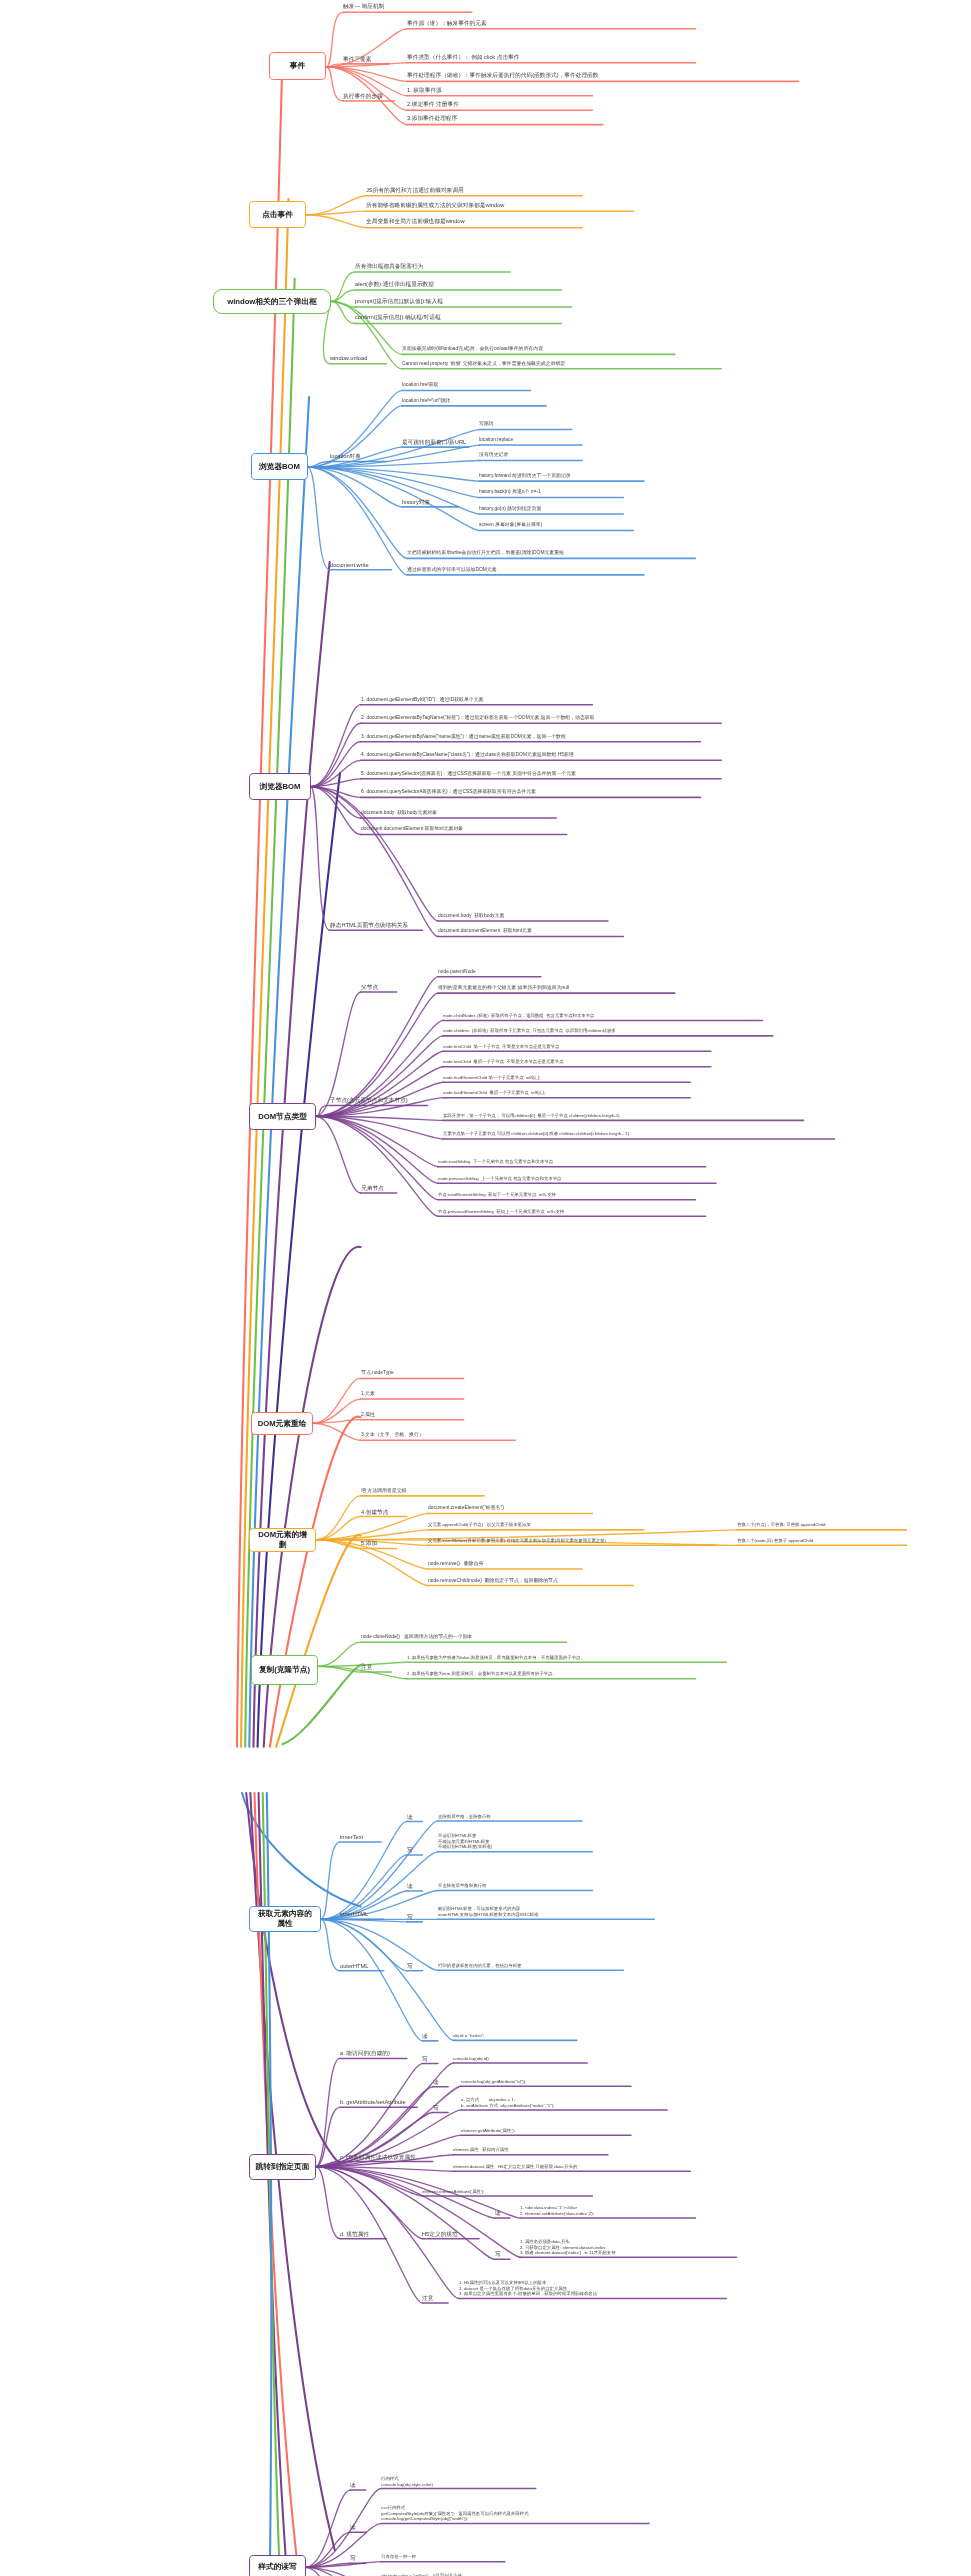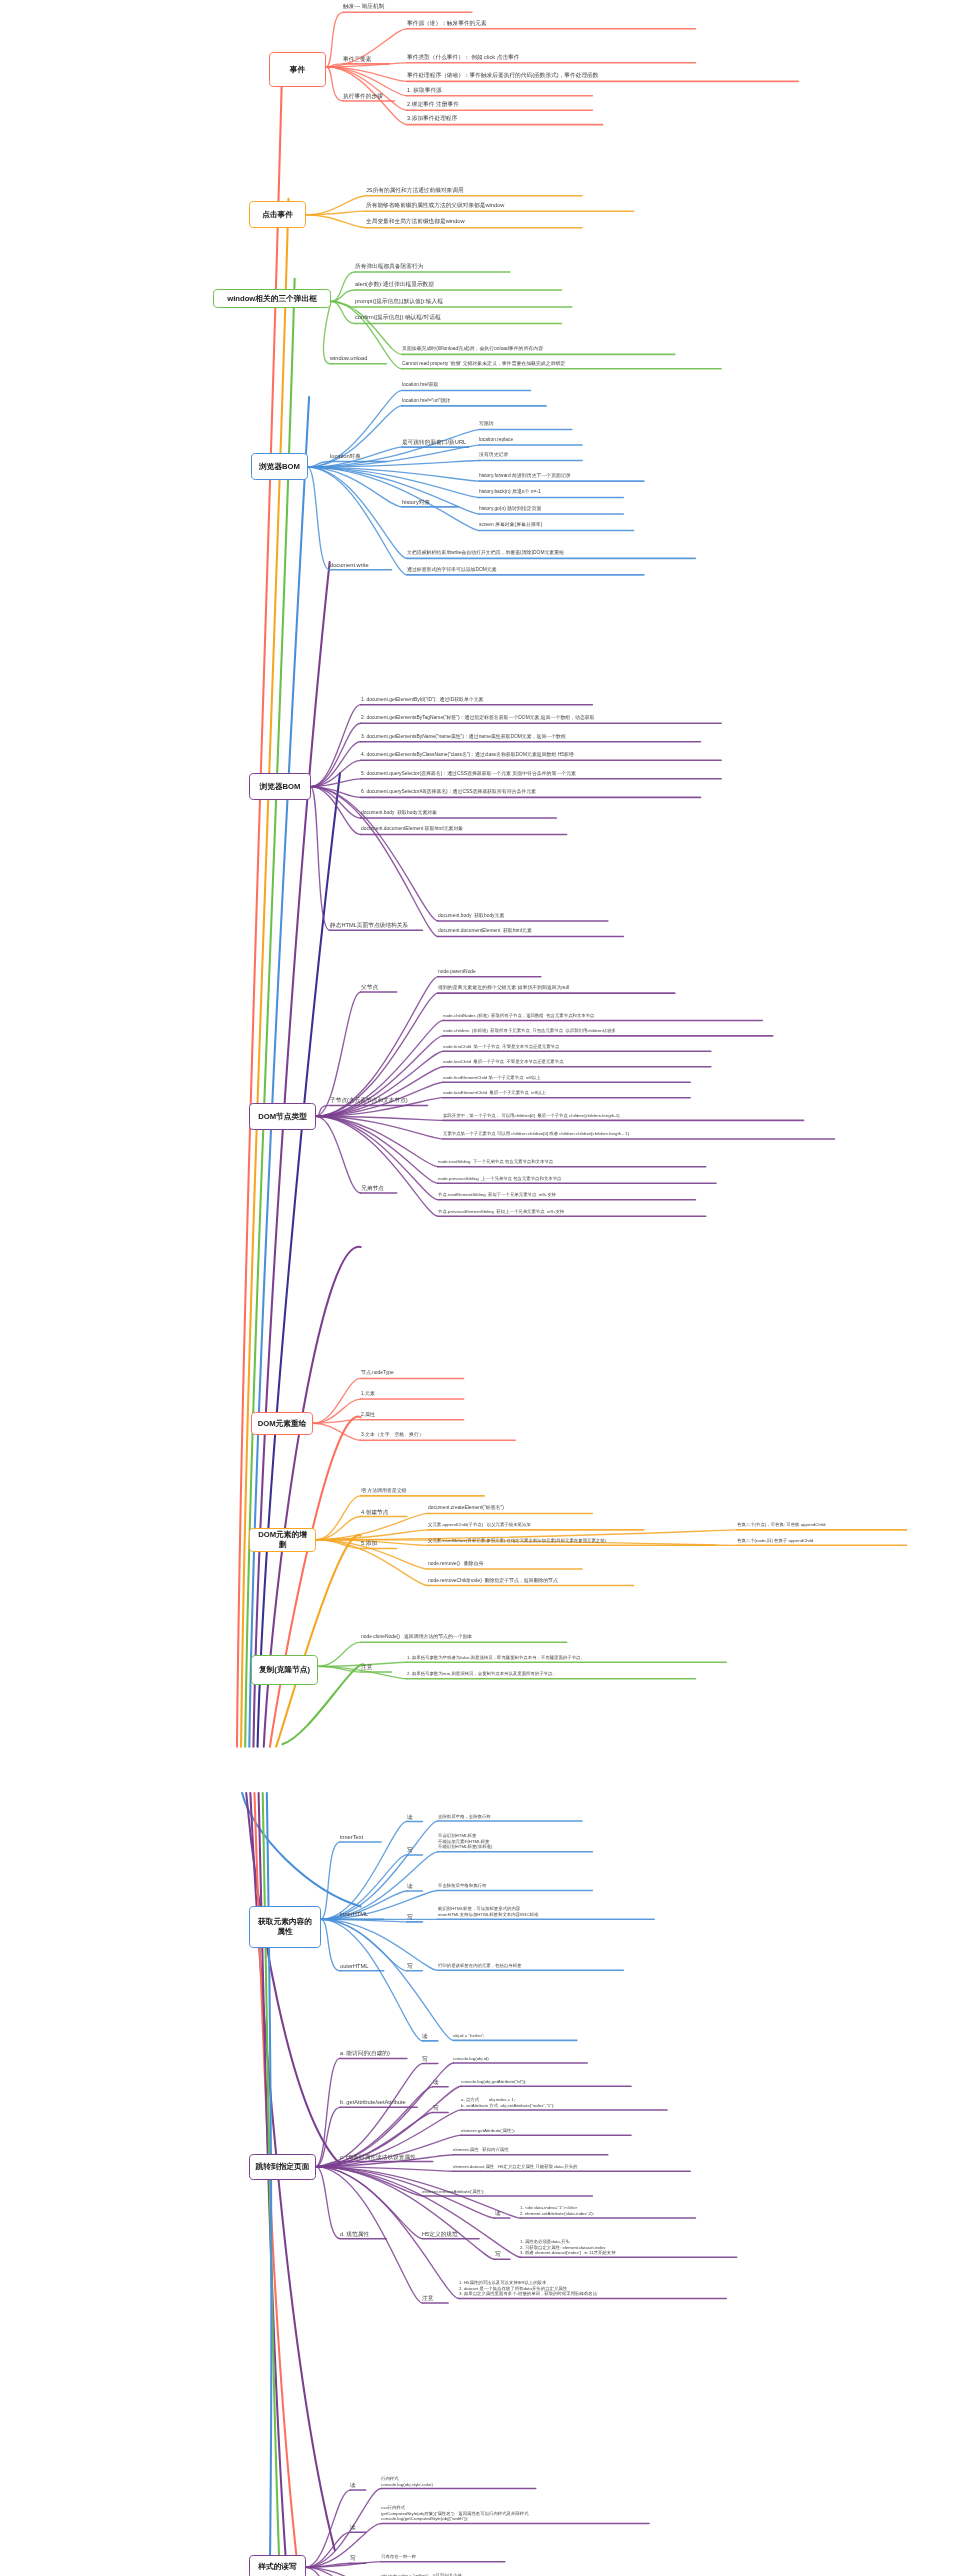--- a/index.html
+++ b/index.html
@@ -370,37 +370,37 @@
         <line x1="760" y1="6874" x2="1420" y2="6874" stroke="#4a90d9" stroke-width="3" stroke-linecap="round" opacity="0.9"></line>
         <path d="M630 6863 C 695 6863, 732 6874, 760 6874" stroke="#4a90d9" stroke-width="2.6" fill="none" opacity="0.85"></path>
         <line x1="700" y1="7091" x2="750" y2="7091" stroke="#4a90d9" stroke-width="3" stroke-linecap="round" opacity="0.9"></line>
         <path d="M630 6863 C 665 6863, 672 7091, 700 7091" stroke="#4a90d9" stroke-width="2.6" fill="none" opacity="0.85"></path>
         <line x1="800" y1="6967" x2="1220" y2="6967" stroke="#4a90d9" stroke-width="3" stroke-linecap="round" opacity="0.9"></line>
         <path d="M630 6863 C 715 6863, 772 6967, 800 6967" stroke="#4a90d9" stroke-width="2.6" fill="none" opacity="0.85"></path>
       </g>
   </svg>
 
 
-  <div class="node topic" style="left:269px;top:52px;width:57px;height:35px;">事件</div>
+  <div class="node topic" style="left:269px;top:52px;width:57px;height:28px;">事件</div>
   <div class="node leaf" style="left:343px;top:3.1px;width:129px;">触发--- 响应机制</div>
   <div class="node mid" style="left:343px;top:56px;width:46px;">事件三要素</div>
   <div class="node leaf" style="left:407px;top:19.6px;width:289px;">事件源（谁）：触发事件的元素</div>
   <div class="node leaf" style="left:407px;top:54px;width:289px;">事件类型（什么事件）： 例如 click 点击事件</div>
   <div class="node leaf" style="left:407px;top:72px;width:392px;">事件处理程序（做啥）：事件触发后要执行的代码(函数形式)，事件处理函数</div>
   <div class="node mid" style="left:343px;top:93px;width:52px;">执行事件的步骤</div>
   <div class="node leaf" style="left:407px;top:87px;width:185px;">1. 获取事件源</div>
   <div class="node leaf" style="left:407px;top:101px;width:185px;">2.绑定事件 注册事件</div>
   <div class="node leaf" style="left:407px;top:115px;width:196px;">3.添加事件处理程序</div>
 
   <div class="node topic" style="left:249px;top:201px;width:57px;height:27px;border-color:#f5a623;">点击事件</div>
   <div class="node leaf" style="left:366px;top:187px;width:216px;">JS所有的属性和方法通过前缀对象调用</div>
   <div class="node leaf" style="left:366px;top:202px;width:268px;">所有能够省略前缀的属性或方法的父级对象都是window</div>
   <div class="node leaf" style="left:366px;top:218px;width:216px;">全局变量和全局方法前缀也都是window</div>
 
-  <div class="node topic" style="left:213px;top:289px;width:118px;height:19px;border-color:#6cbf4b;">window相关的三个弹出框</div>
+  <div class="node topic" style="left:213px;top:289px;width:118px;height:25px;border-color:#6cbf4b;border-radius:9px;">window相关的三个弹出框</div>
   <div class="node leaf" style="left:355px;top:263px;width:155px;">所有弹出框都具备阻塞行为</div>
   <div class="node leaf" style="left:355px;top:281px;width:206px;">alert(参数):通过弹出框显示数据</div>
   <div class="node leaf" style="left:355px;top:298px;width:216px;">prompt([提示信息],[默认值]):输入框</div>
   <div class="node leaf" style="left:355px;top:314px;width:206px;">confirm([提示信息]):确认框/对话框</div>
 
   <div class="node topic" style="left:251px;top:453px;width:57px;height:27px;border-color:#4a90d9;">浏览器BOM</div>
   <div class="node mid" style="left:330px;top:355px;width:57px;">window.onload</div>
   <div class="node leaf small" style="left:402px;top:346px;width:273px;">页面加载完成时(Wlonload完成)后，会执行onload事件的所有内容</div>
   <div class="node leaf small" style="left:402px;top:361px;width:319px;">Cannot read property '前缀' 父级对象未定义，事件需要在加载完成之后绑定</div>
   <div class="node mid" style="left:330px;top:453px;width:57px;">location对象</div>
@@ -468,21 +468,21 @@
   <div class="node leaf tiny" style="left:737px;top:1538px;width:170px;">替换二个(node,旧) 替换子 appendChild</div>
   <div class="node leaf small" style="left:428px;top:1561px;width:155px;">node.remove()   删除自身</div>
   <div class="node leaf small" style="left:428px;top:1578px;width:206px;">node.removeChild(node)  删除指定子节点，返回删除的节点</div>
 
   <div class="node topic" style="left:251px;top:1655px;width:67px;height:30px;border-color:#6cbf4b;">复制(克隆节点)</div>
   <div class="node leaf small" style="left:361px;top:1634px;width:206px;">node.cloneNode()   返回调用方法的节点的一个副本</div>
   <div class="node mid small" style="left:361px;top:1664px;width:31px;">注意</div>
   <div class="node leaf tiny" style="left:407px;top:1655px;width:319px;">1. 如果括号参数为空或者为false,则是浅拷贝，即克隆复制节点本身，不克隆里面的子节点。</div>
   <div class="node leaf tiny" style="left:407px;top:1671px;width:289px;">2. 如果括号参数为true,则是深拷贝，会复制节点本身以及里面所有的子节点。</div>
 
-  <div class="node topic" style="left:249px;top:1906px;width:72px;height:42px;border-color:#4a90d9;">获取元素内容的属性</div>
+  <div class="node topic" style="left:249px;top:1906px;width:72px;height:26px;border-color:#4a90d9;">获取元素内容的属性</div>
   <div class="node mid small" style="left:340px;top:1834px;width:41px;">innerText</div>
   <div class="node mid small" style="left:407px;top:1814px;width:15.5px;">读</div>
   <div class="node leaf tiny" style="left:438px;top:1814px;width:144px;">去除前后空格，去除换行符</div>
   <div class="node mid small" style="left:407px;top:1847px;width:15.5px;">写</div>
   <div class="node leaf tiny" style="left:438px;top:1833px;width:155px;">不会识别HTML标签
 不能添加元素到HTML标签
 不能识别HTML标签(非标准)</div>
   <div class="node mid small" style="left:340px;top:1911px;width:44px;">innerHTML</div>
   <div class="node mid small" style="left:407px;top:1883px;width:15.5px;">读</div>
   <div class="node leaf tiny" style="left:438px;top:1883px;width:155px;">不去除前后空格和换行符</div>

